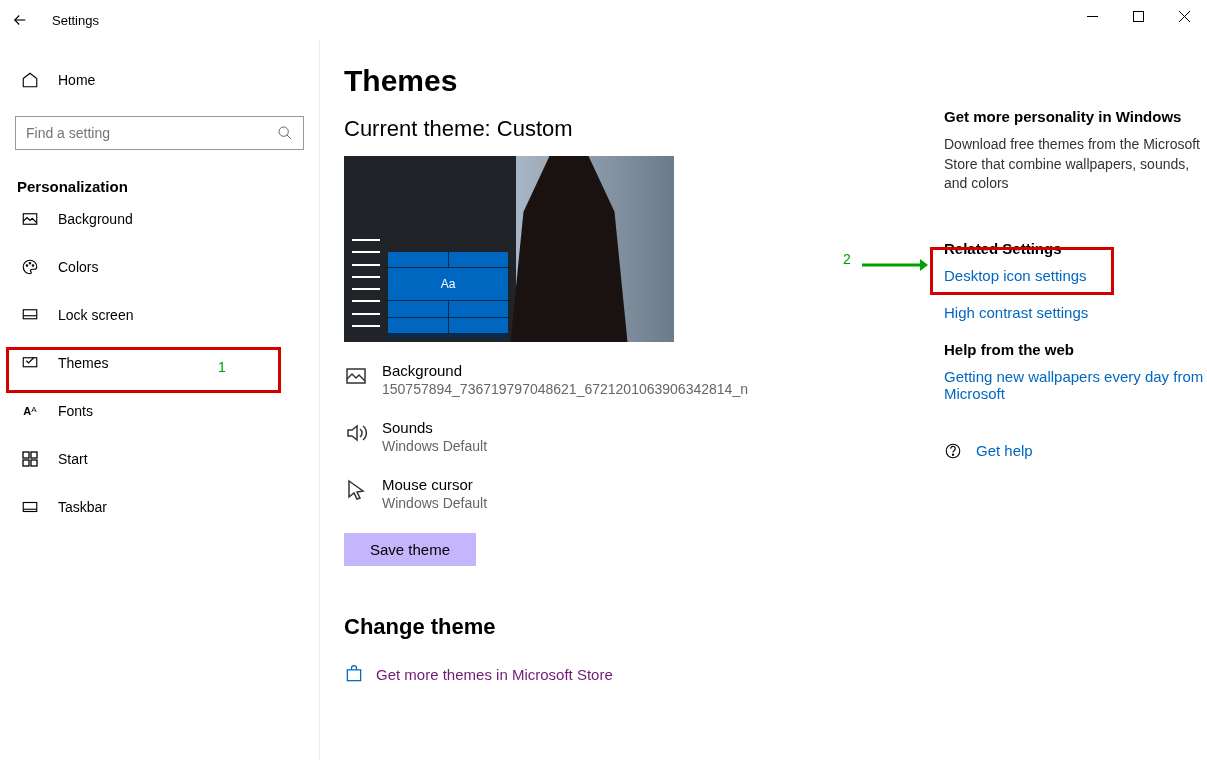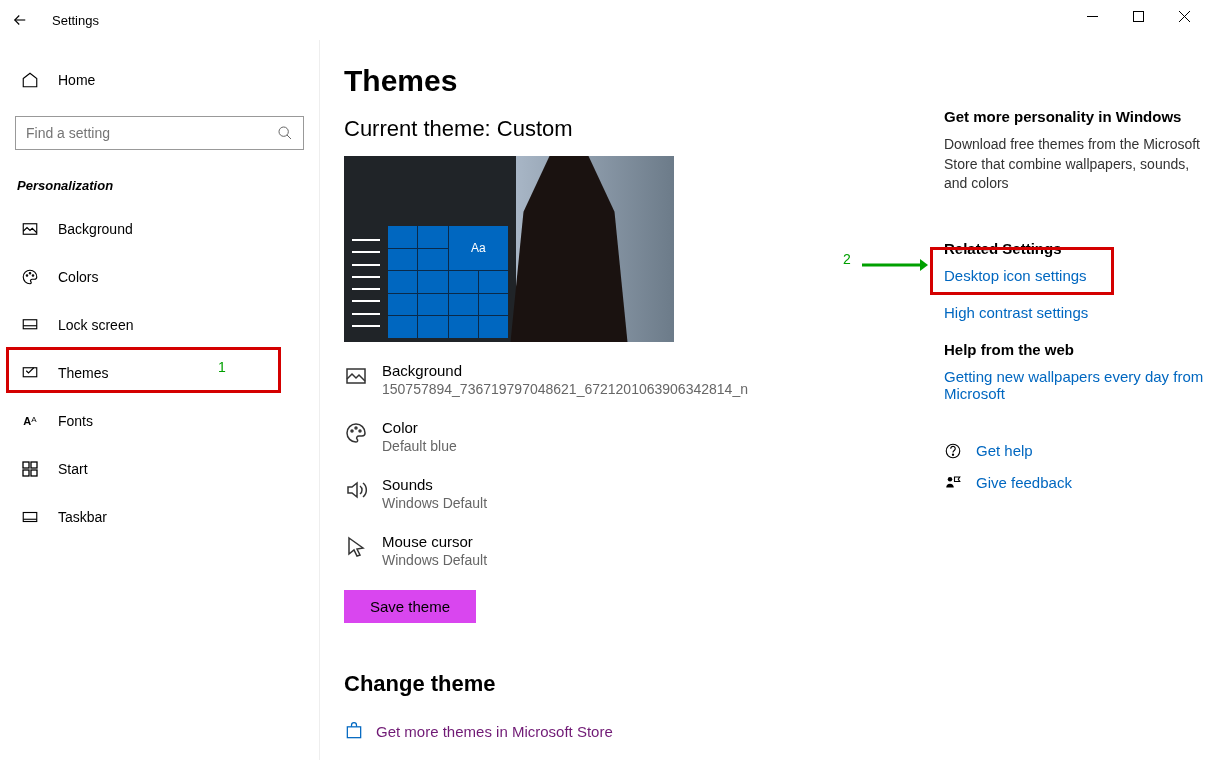--- a/index.html
+++ b/index.html
@@ -59,25 +59,23 @@
     height: 34px;
     display:flex; align-items:center;
     padding: 0 10px;
     justify-content: space-between;
   }
   .search-box input {
     border:none; outline:none; font-size:14px; flex:1; background:transparent;
   }
   .section-heading {
     font-weight:600;
-    font-size:13px;
+    font-size:15px;
     margin-top: 28px;
-    margin-bottom: 12px;
     padding-left:2px;
-    font-style:italic;
   }
   .nav-icon { width:20px; display:flex; justify-content:center; }
 
   .main {
     flex:1;
     padding: 24px 0 0 24px;
     display:flex;
     position:relative;
     overflow:hidden;
   }
@@ -98,40 +96,40 @@
   .preview-taskbar {
     position:absolute; left:4px; bottom:4px; width:165px; height:120px;
   }
   .preview-menu {
     position:absolute; left:0; bottom:0; width:36px; height:110px;
     display:flex; flex-direction:column; justify-content:space-around;
     padding:6px 4px;
   }
   .preview-menu-line { height:2px; background:#fff; margin:3px 0; }
   .preview-tiles {
-    position:absolute; left:40px; bottom:0; width:120px; height:112px;
+    position:absolute; left:40px; bottom:0; width:120px; height:86px;
     display:grid;
-    grid-template-columns: repeat(4, 1fr);
+    grid-template-columns: repeat(2, 1fr);
     grid-template-rows: repeat(5, 1fr);
     gap:1px;
     background:#0a2a4a;
   }
   .tile { background:#0067c0; }
   .tile.big { grid-column: span 2; grid-row: span 2; display:flex; align-items:center; justify-content:center; color:#fff; font-size:12px;}
   .setting-row {
     display:flex;
     gap: 14px;
     align-items:flex-start;
     margin-bottom: 22px;
   }
   .setting-icon { width:24px; height:24px; color:#333; margin-top:2px;}
   .setting-text .label { font-size:15px; color:#000; }
   .setting-text .value { font-size:14px; color:#666; margin-top:2px; }
   .save-btn {
-    background:#d946ef;
+    background:#c4b5fd;
     border:none;
     padding: 8px 26px;
     font-size:15px;
     cursor:pointer;
     margin-bottom: 48px;
   }
   .change-heading { font-size:22px; font-weight:700; margin-bottom: 24px;}
   .store-link {
     display:flex; align-items:center; gap:12px;
     color:#701a75; font-size:15px; cursor:pointer;
@@ -335,32 +333,20 @@
               <rect x="3" y="5" width="18" height="14"></rect>
               <path d="M3 15l5-5 4 4 3-3 6 6"></path>
             </svg></div>
         <div class="setting-text">
           <div class="label">Background</div>
           <div class="value">150757894_736719797048621_6721201063906342814_n</div>
         </div>
       </div>
       <div class="setting-row">
         <div class="setting-icon"><svg width="24" height="24" viewBox="0 0 24 24" fill="none" stroke="#333" stroke-width="1.5">
-              <path d="M12 3a9 9 0 100 18c2 0 2-2 1-3s0-3 2-3h3a3 3 0 003-3 9 9 0 00-9-9z"></path>
-              <circle cx="8" cy="10" r="1"></circle>
-              <circle cx="12" cy="7" r="1"></circle>
-              <circle cx="16" cy="10" r="1"></circle>
-            </svg></div>
-        <div class="setting-text">
-          <div class="label">Color</div>
-          <div class="value">Default blue</div>
-        </div>
-      </div>
-      <div class="setting-row">
-        <div class="setting-icon"><svg width="24" height="24" viewBox="0 0 24 24" fill="none" stroke="#333" stroke-width="1.5">
               <path d="M4 9v6h4l5 4V5L8 9H4z"></path>
               <path d="M16 8a5 5 0 010 8"></path>
               <path d="M19 5a9 9 0 010 14"></path>
             </svg></div>
         <div class="setting-text">
           <div class="label">Sounds</div>
           <div class="value">Windows Default</div>
         </div>
       </div>
       <div class="setting-row">
@@ -400,28 +386,20 @@
       <a class="link" style="margin-bottom:40px">Getting new wallpapers every day from Microsoft</a>
 
       <div class="help-row">
         <svg width="18" height="18" viewBox="0 0 24 24" fill="none" stroke="#000" stroke-width="1.5">
             <circle cx="12" cy="12" r="9"></circle>
             <path d="M9 9a3 3 0 115 2c-1 1-2 1-2 3"></path>
             <circle cx="12" cy="17" r="0.8" fill="#000"></circle>
           </svg>
         <span class="link">Get help</span>
       </div>
-      <div class="help-row">
-        <svg width="18" height="18" viewBox="0 0 24 24" fill="#000">
-            <circle cx="8" cy="7" r="3"></circle>
-            <path d="M3 18c0-3 2-5 5-5s5 2 5 5H3z"></path>
-            <path d="M14 4h7l-2 3 2 3h-7V4z" fill="none" stroke="#000" stroke-width="1.5"></path>
-          </svg>
-        <span class="link">Give feedback</span>
-      </div>
     </div>
   </div>
 </div>
 
 <div class="annot-box1"></div>
 <div class="annot-num1">1</div>
 <div class="annot-box2"></div>
 <div class="annot-num2">2</div>
 <svg class="annot-arrow" viewBox="0 0 66 14">
   <line x1="0" y1="7" x2="58" y2="7" stroke="#00a000" stroke-width="3"></line>

